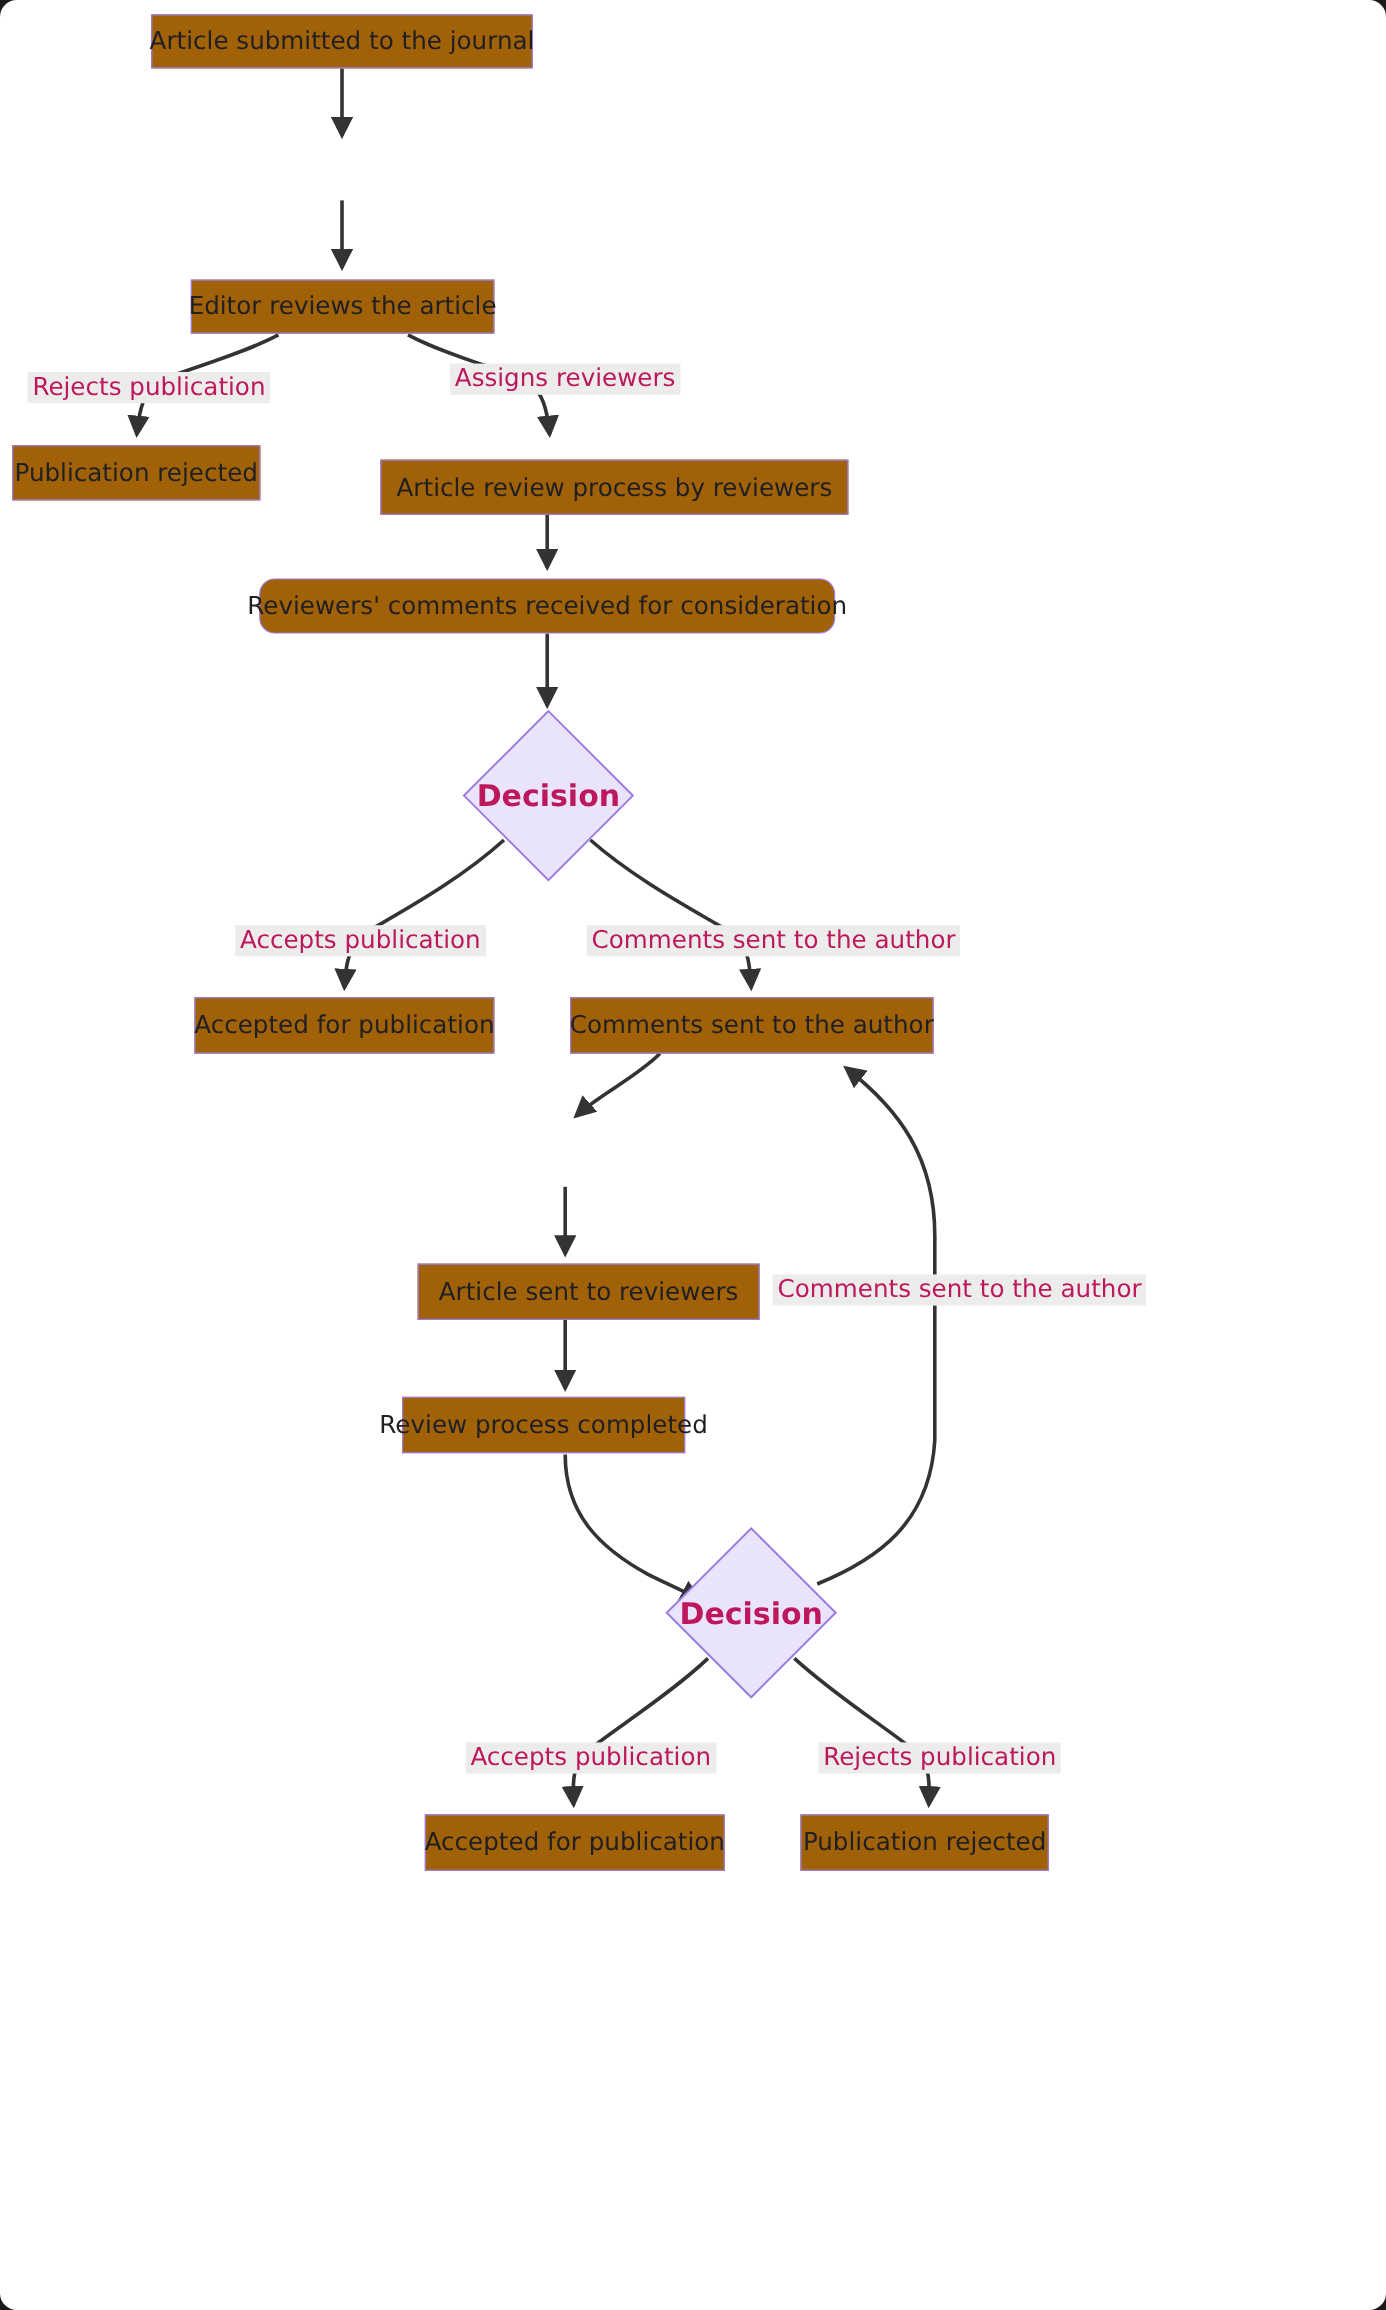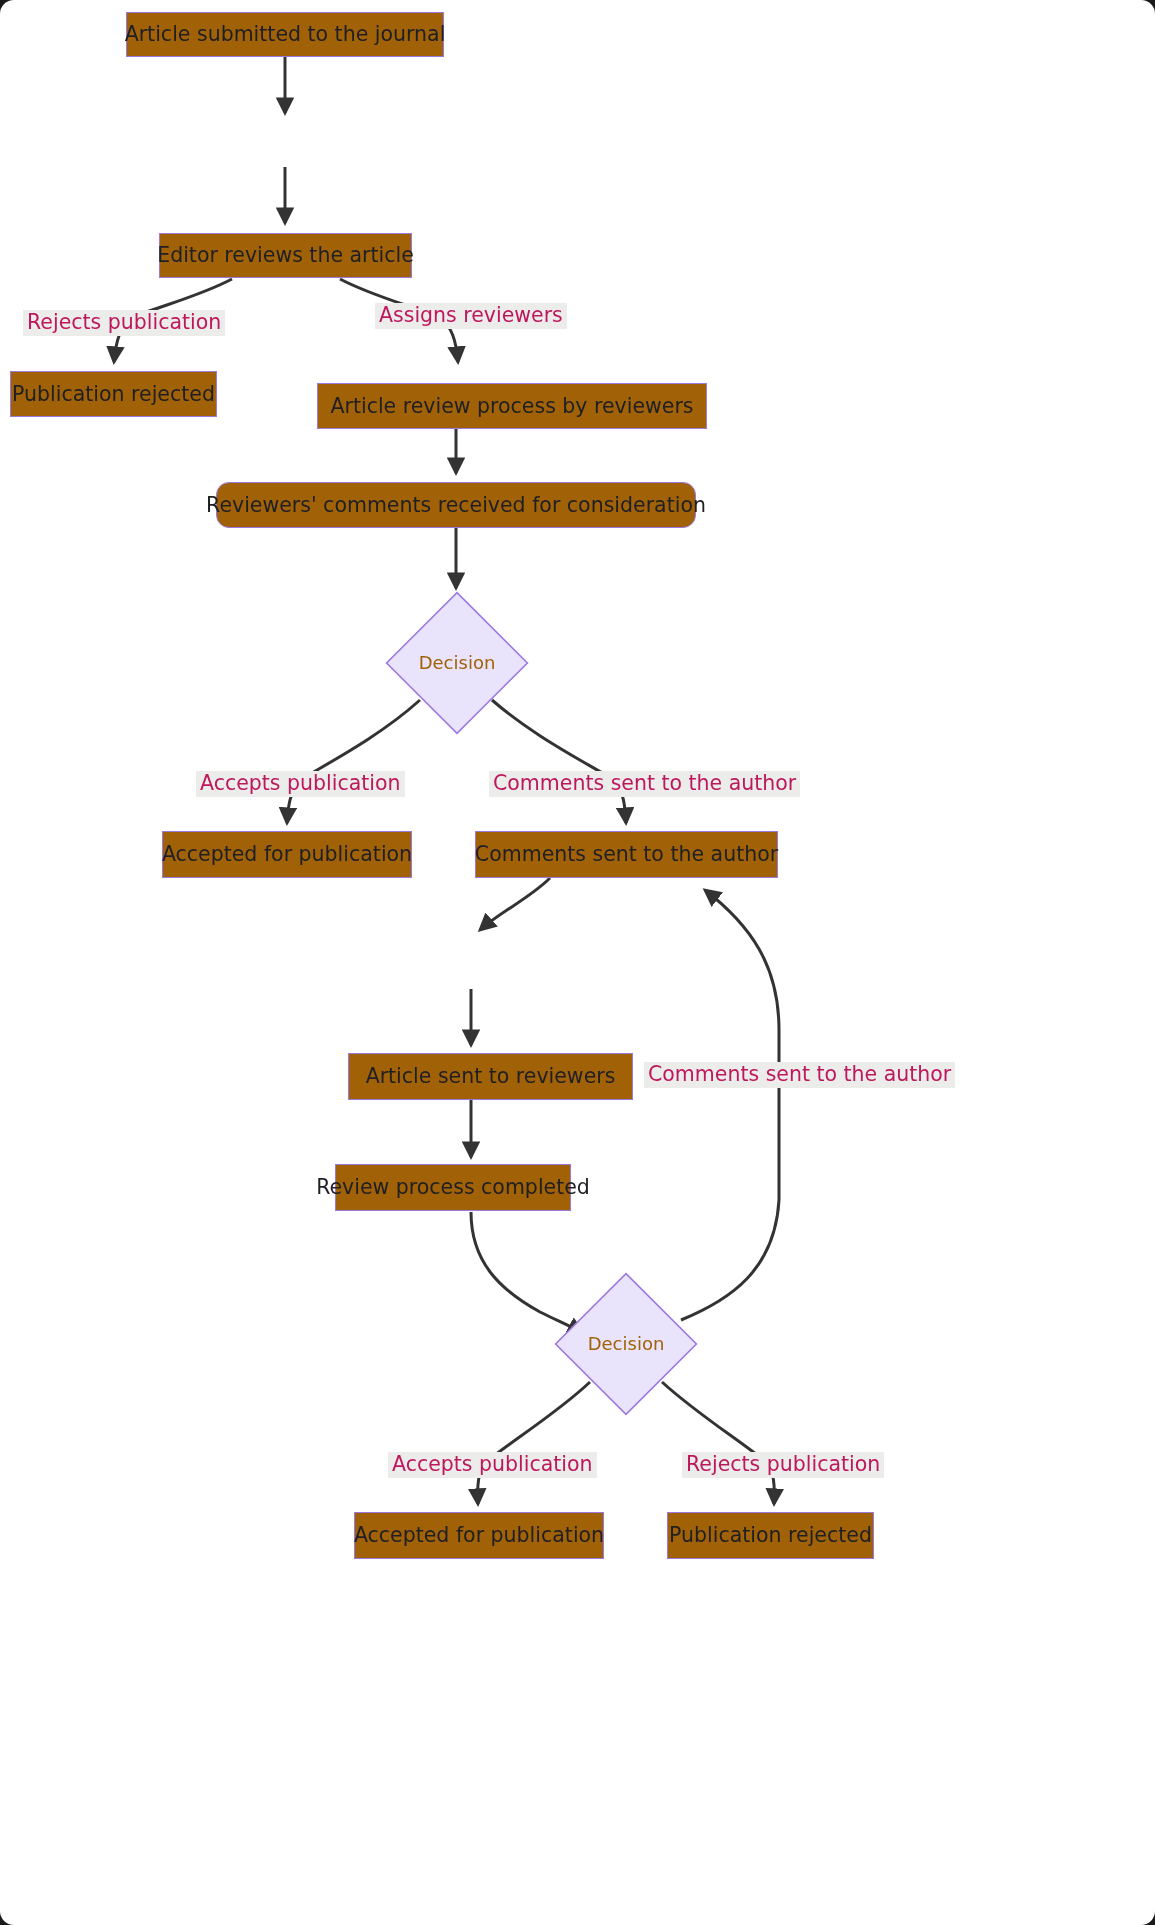--- a/index.html
+++ b/index.html
@@ -44,22 +44,23 @@
   }
   .diamond-shape {
     position: absolute;
     left: 0; top: 0;
     width: 100%;
     height: 100%;
   }
   .diamond-label {
     position: relative;
     z-index: 2;
-    font-size: 18px;
-    color: #a16207;
+    font-size: 25px;
+    color: #be185d;
+    font-weight: bold;
   }
   .edge-label {
     position: absolute;
     box-sizing: border-box;
     background: #ececeb;
     color: #be185d;
     font-size: 20.5px;
     line-height: 1;
     padding: 2px 4px 3px 4px;
     white-space: nowrap;

